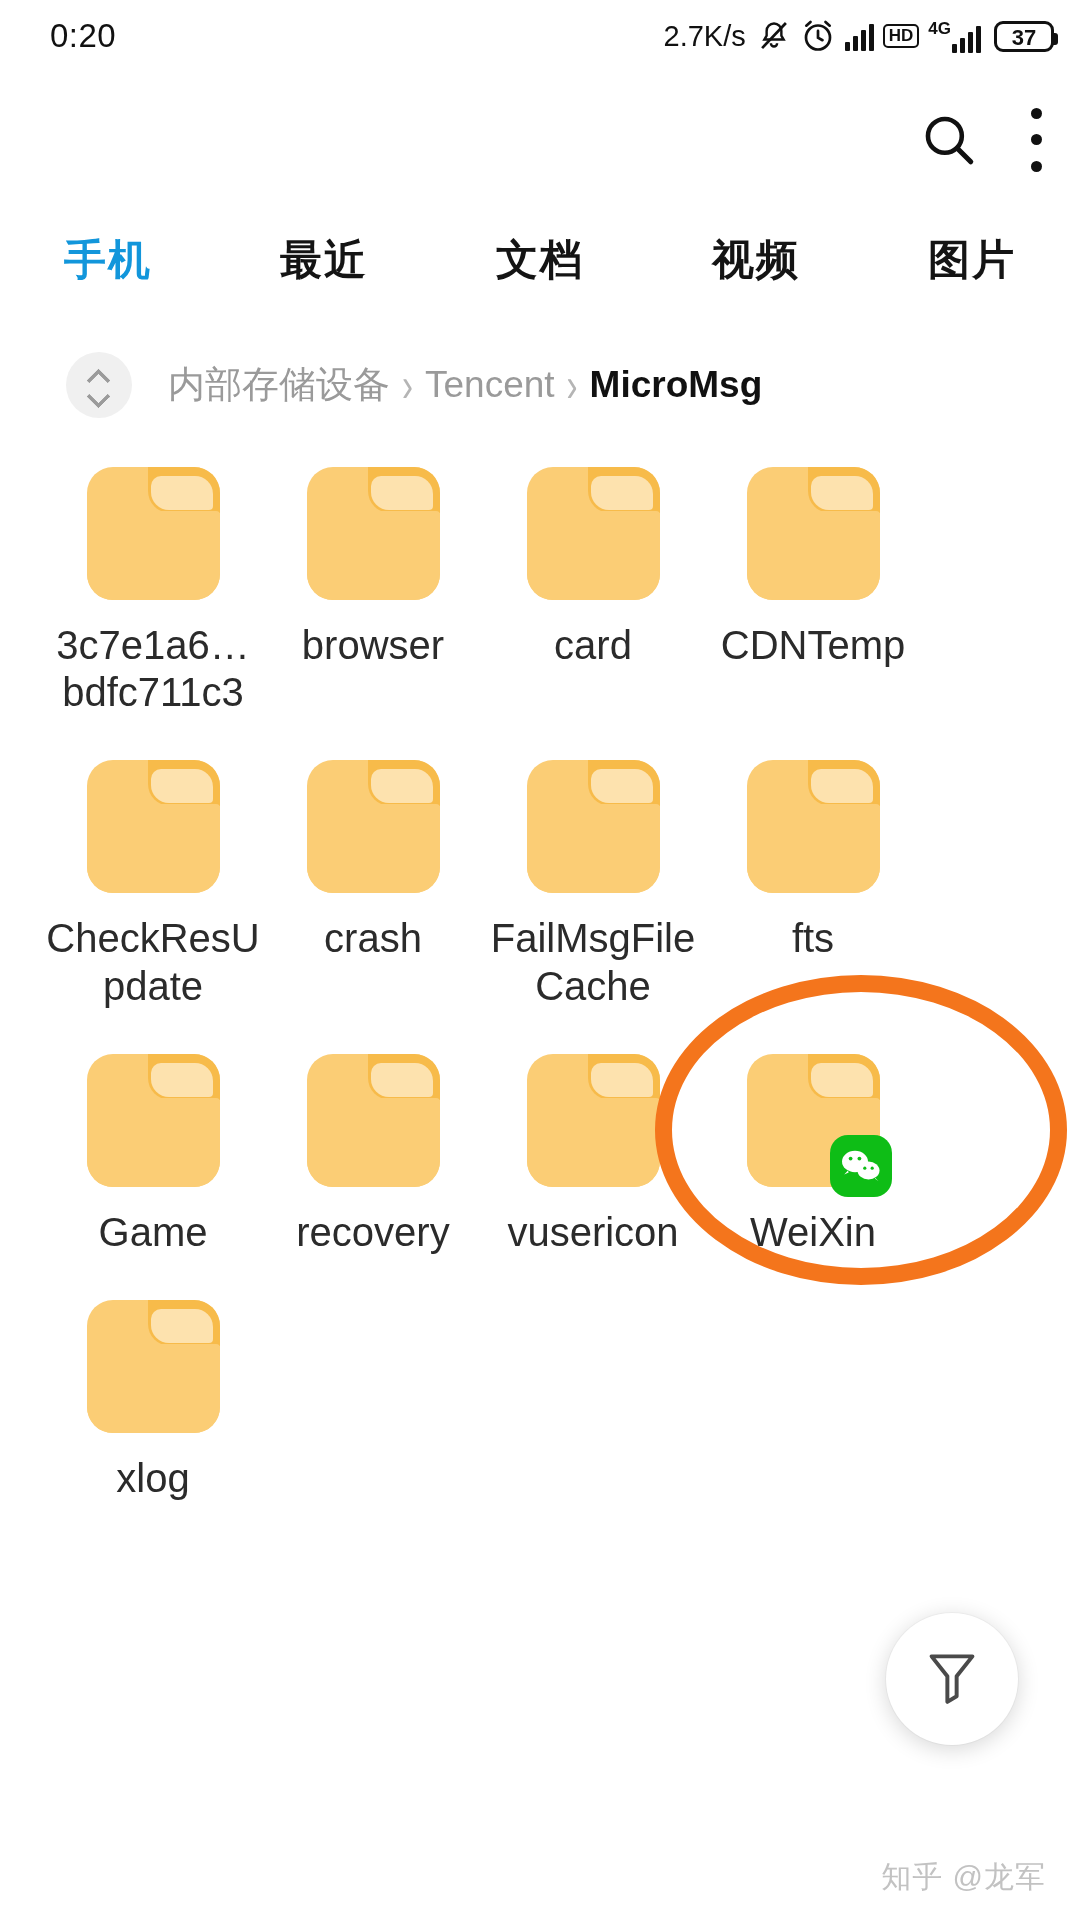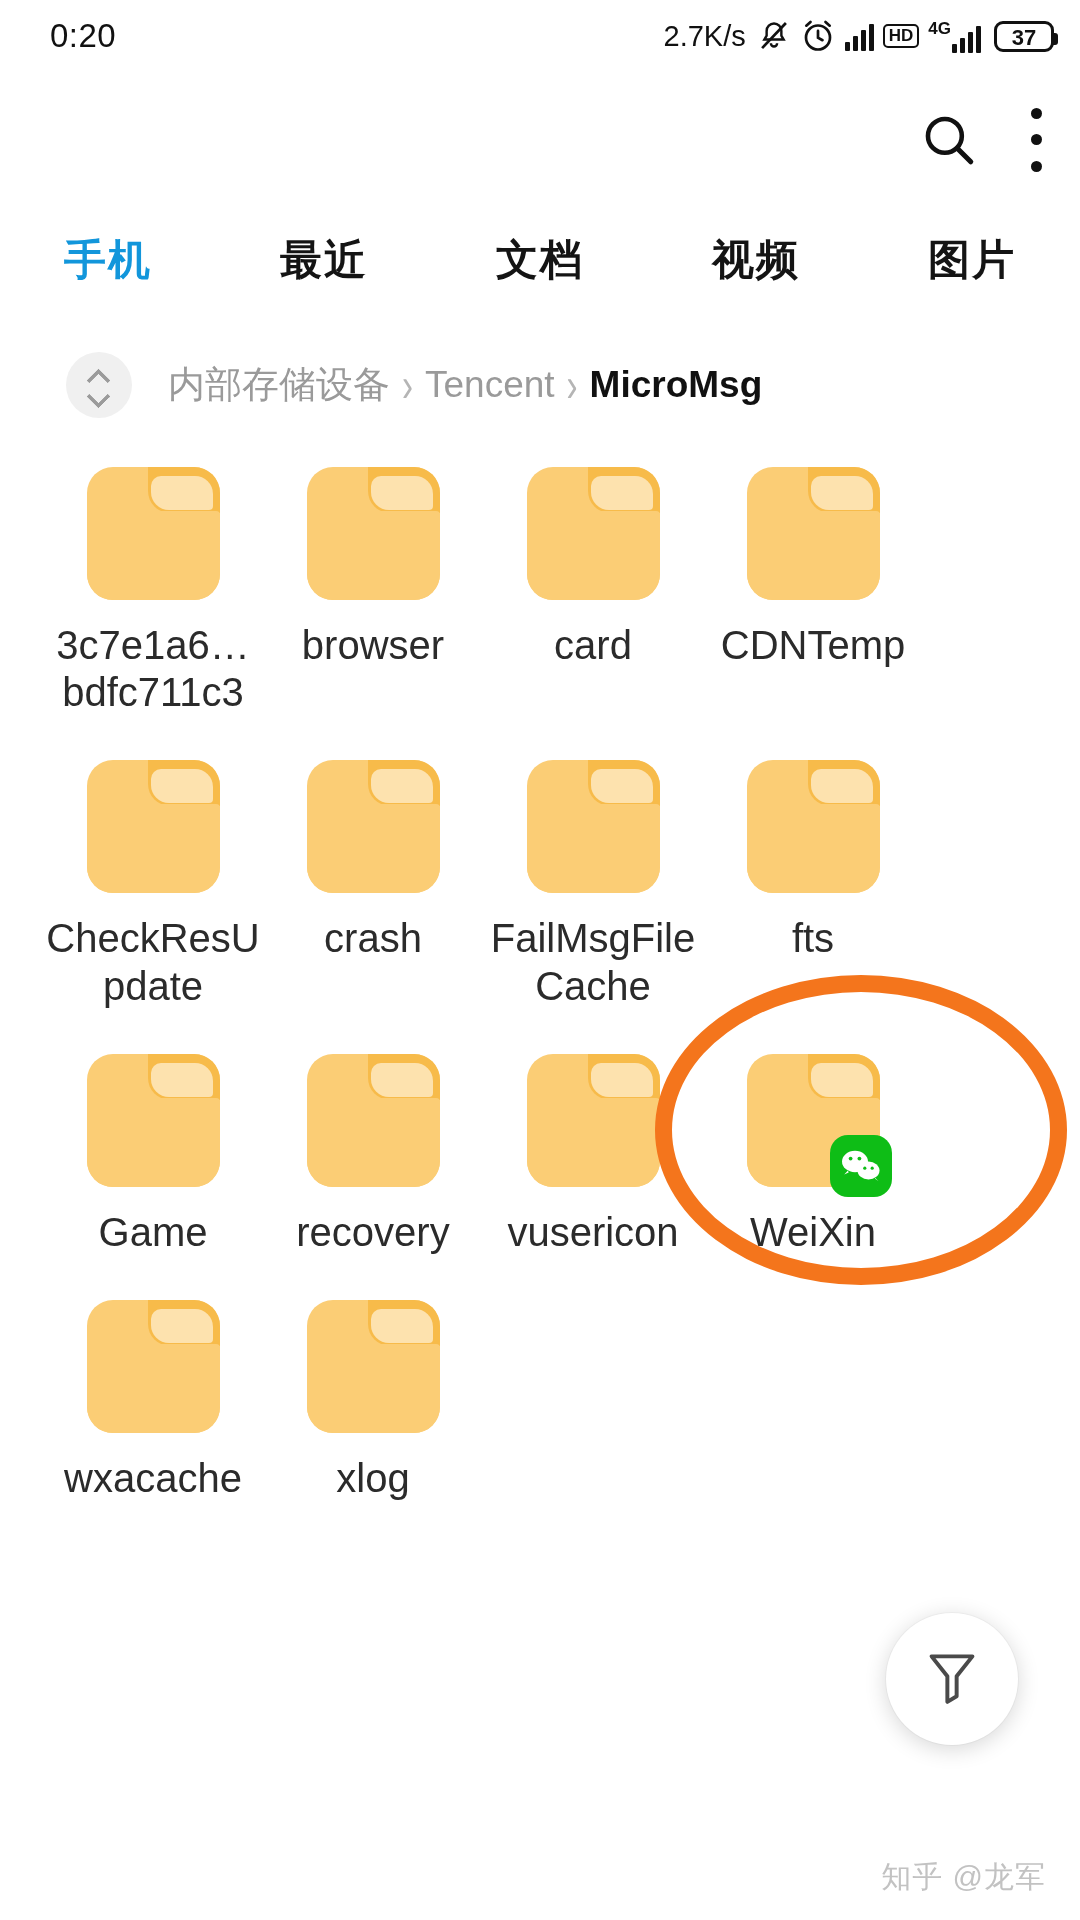--- a/index.html
+++ b/index.html
@@ -384,29 +384,20 @@
   </div>
 
   <div class="grid-row">
     <div class="cell">
       <div class="folder">
         <div class="body"></div>
           <div class="tabtop"></div>
           <div class="flap"></div>
           <div class="sheet"></div>
       </div>
-      <div class="cell-label">wxacache</div>
-    </div>
-    <div class="cell">
-      <div class="folder">
-        <div class="body"></div>
-          <div class="tabtop"></div>
-          <div class="flap"></div>
-          <div class="sheet"></div>
-      </div>
       <div class="cell-label">xlog</div>
     </div>
   </div>
 
 </div>
 
 <div class="annot-ellipse"></div>
 
 <div class="fab">
   <span>

